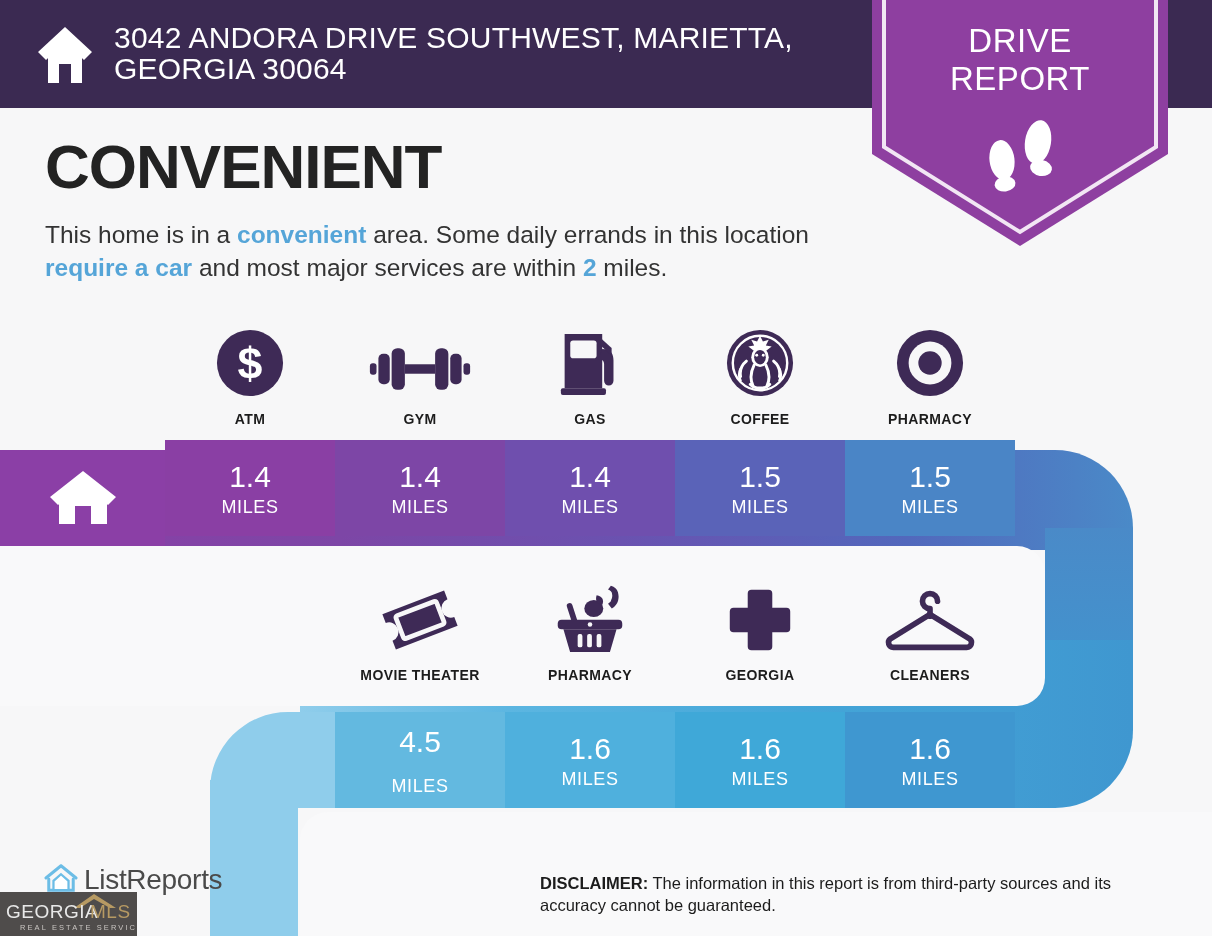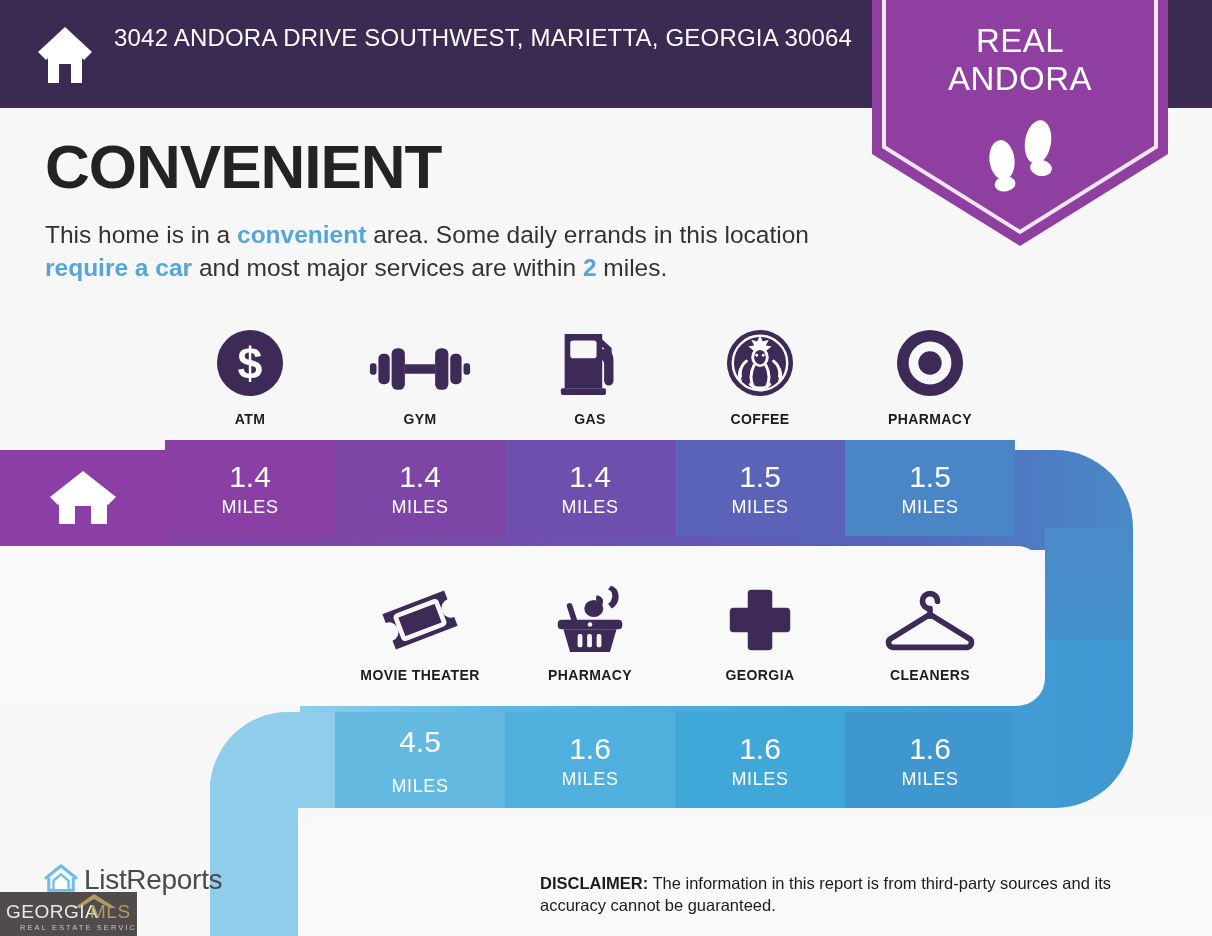--- a/index.html
+++ b/index.html
@@ -16,21 +16,21 @@
   .header{
     position:absolute;left:0;top:0;width:1212px;height:108px;
     background:#3b2a52;
   }
   .header-inner{
     position:absolute;left:36px;top:22px;right:330px;
     display:flex;align-items:flex-start;gap:20px;
   }
   .home-icon{flex:0 0 auto;width:58px;height:62px;margin-top:2px;}
   .addr{
-    color:#ffffff;font-size:24px;line-height:31px;letter-spacing:.2px;
+    color:#ffffff;font-size:30px;line-height:31px;letter-spacing:.2px;
     font-weight:400;text-transform:uppercase;
     font-family:"Liberation Sans", sans-serif;
   }
 
   
   .badge{
     position:absolute;left:872px;top:-6px;width:296px;height:252px;
     z-index:6;
   }
   .badge svg{display:block;width:296px;height:252px;}
@@ -133,22 +133,22 @@
       <path d="M12 0 H284 V153 L148 238 L12 153 Z" fill="none" stroke="#f2e6f4" stroke-width="4"></path>
 
       <g fill="#ffffff">
         <ellipse cx="166" cy="148" rx="13" ry="22" transform="rotate(9 166 148)"></ellipse>
         <ellipse cx="169" cy="174" rx="11" ry="8" transform="rotate(9 169 174)"></ellipse>
         <ellipse cx="130" cy="166" rx="12.5" ry="20" transform="rotate(-7 130 166)"></ellipse>
         <ellipse cx="133" cy="190" rx="10.5" ry="7.5" transform="rotate(-7 133 190)"></ellipse>
       </g>
     </svg>
     <div class="badge-text">
-      <div>REAL</div>
-      <div>ANDORA</div>
+      <div>DRIVE</div>
+      <div>REPORT</div>
     </div>
   </div>
 
   <div class="title">CONVENIENT</div>
   <div class="subtitle">
     <span>This home is in a </span><b>convenient</b><span> area. Some daily errands in this location </span><b>require a car</b><span> and most major services are within </span><b>2</b><span> miles.</span>
   </div>
 
   <div class="ribbon">
     <svg viewBox="0 0 1212 496" width="1212" height="496">

